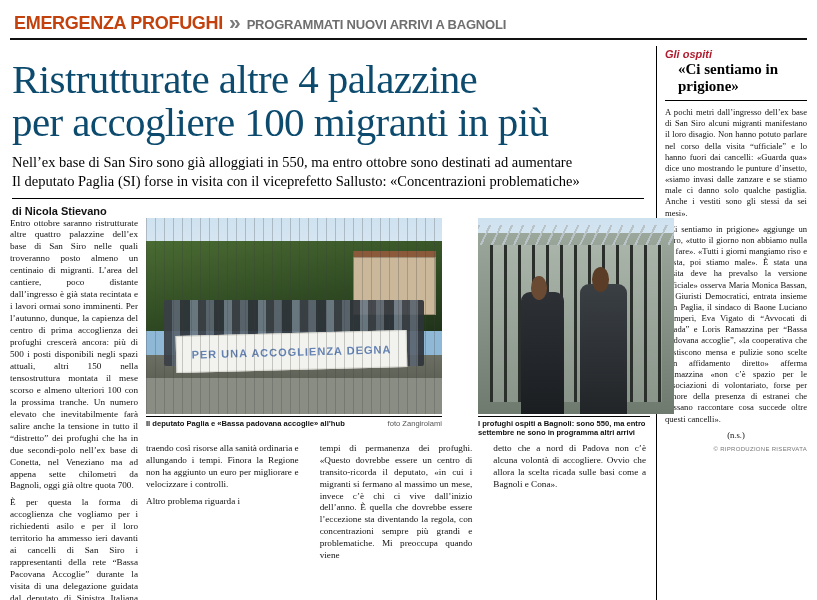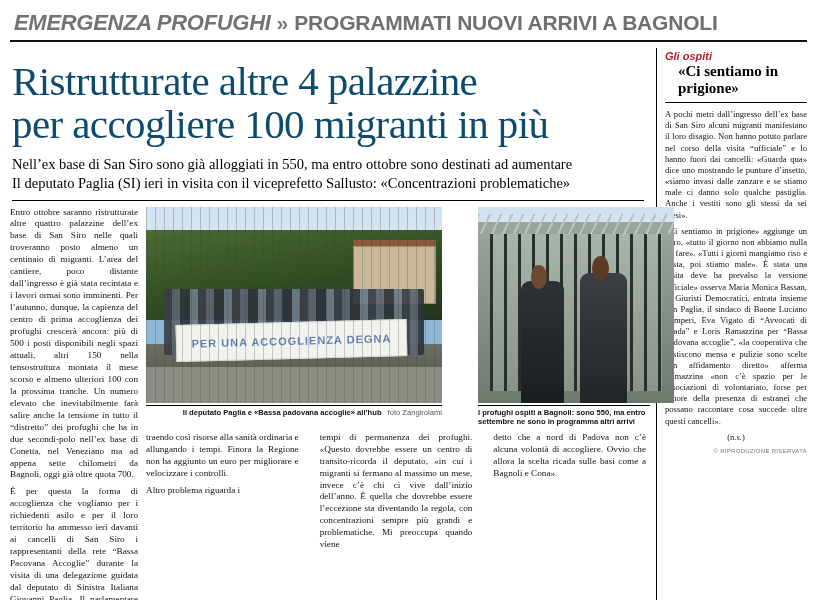--- a/index.html
+++ b/index.html
@@ -20,35 +20,34 @@
     display: flex;
     align-items: baseline;
     gap: 6px;
     padding: 10px 0 4px 4px;
     border-bottom: 2px solid #111;
     margin-bottom: 6px;
   }
   .kicker-main {
     font-family: "Liberation Sans", sans-serif;
     font-weight: bold;
-    font-style: italic;
-    font-size: 22px;
-    color: #737373;
+    font-size: 18px;
+    color: #c2410c;
     letter-spacing: -0.3px;
   }
   .kicker-arrows {
     font-family: "Liberation Sans", sans-serif;
     font-weight: bold;
     font-size: 21px;
     color: #7a7a7a;
   }
   .kicker-sub {
     font-family: "Liberation Sans", sans-serif;
     font-weight: bold;
-    font-size: 21px;
+    font-size: 13px;
     color: #6f6f6f;
     letter-spacing: -0.2px;
   }
 
   
   .main-row { display: flex; gap: 10px; }
   .left-col { width: 640px; }
   .right-col {
     width: 155px;
     border-left: 1px solid #000;
@@ -114,21 +113,21 @@
   .photo-b { width: 172px; margin-left: 28px; }
 
   .caption {
     font-family: "Liberation Sans", sans-serif;
     font-size: 7.6px;
     font-weight: bold;
     line-height: 1.2;
     padding-top: 2px;
     color: #111;
     display: flex;
-    justify-content: flex-end;
+    justify-content: space-between;
     gap: 6px;
     border-top: 1px solid #000;
     margin-top: 2px;
   }
   .credit { font-weight: normal; color: #555; white-space: nowrap; }
 
   
   .lower-cols { display: flex; gap: 21px; margin-top: 6px; }
   .lower-cols .col { width: 160px; }
 
@@ -220,25 +219,26 @@
 
     <div class="left-col">
 
       <h1 class="headline">
         <div>Ristrutturate altre 4 palazzine</div>
         <div>per accogliere 100 migranti in più</div>
       </h1>
 
       <div class="subhead">
         <div>Nell’ex base di San Siro sono già alloggiati in 550, ma entro ottobre sono destinati ad aumentare</div>
-        <div>Il deputato Paglia (SI) ieri in visita con il viceprefetto Sallusto: «Concentrazioni problematiche»</div>
+        <div>Il deputato Paglia (SI) forse in visita con il viceprefetto Sallusto: «Concentrazioni problematiche»</div>
       </div>
 
       <div class="rule-under-sub"></div>
 
+      <div class="byline">di Nicola Stievano</div>
 
       <div class="body-row">
 
         <div class="text-col-1 col-text">
           <p>Entro ottobre saranno ristrutturate altre quattro palazzine dell’ex base di San Siro nelle quali troveranno posto almeno un centinaio di migranti. L’area del cantiere, poco distante dall’ingresso è già stata recintata e i lavori ormai sono imminenti. Per l’autunno, dunque, la capienza del centro di prima accoglienza dei profughi crescerà ancora: più di 500 i posti disponibili negli spazi attuali, altri 150 nella tensostruttura montata il mese scorso e almeno ulteriori 100 con la prossima tranche. Un numero elevato che inevitabilmente farà salire anche la tensione in tutto il “distretto” dei profughi che ha in due secondi‑polo nell’ex base di Conetta, nel Veneziano ma ad appena sette chilometri da Bagnoli, oggi già oltre quota 700.</p>
           <p>È per questa la forma di accoglienza che vogliamo per i richiedenti asilo e per il loro territorio ha ammesso ieri davanti ai cancelli di San Siro i rappresentanti della rete “Bassa Pacovana Accoglie” durante la visita di una delegazione guidata dal deputato di Sinistra Italiana Giovanni Paglia. Il parlamentare insieme</p>
         </div>
 
         <div class="photos">
           <div class="photo-row">

